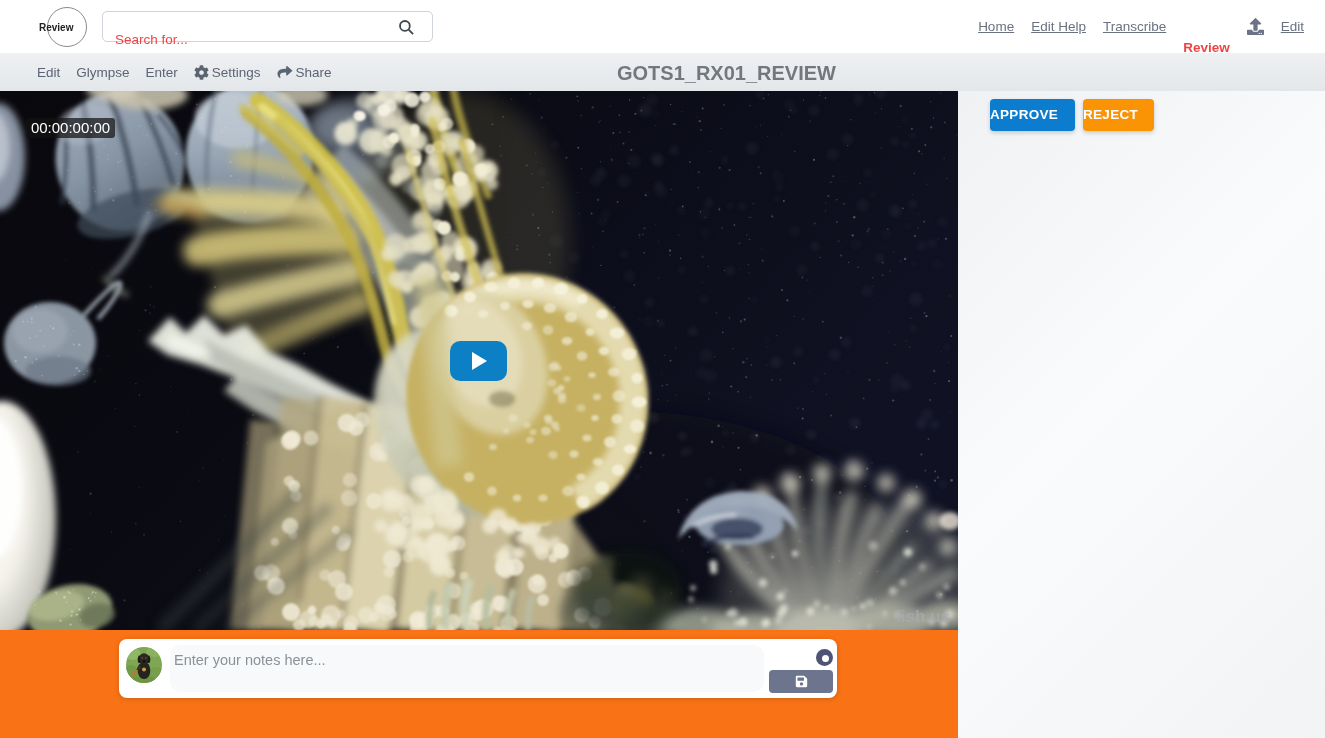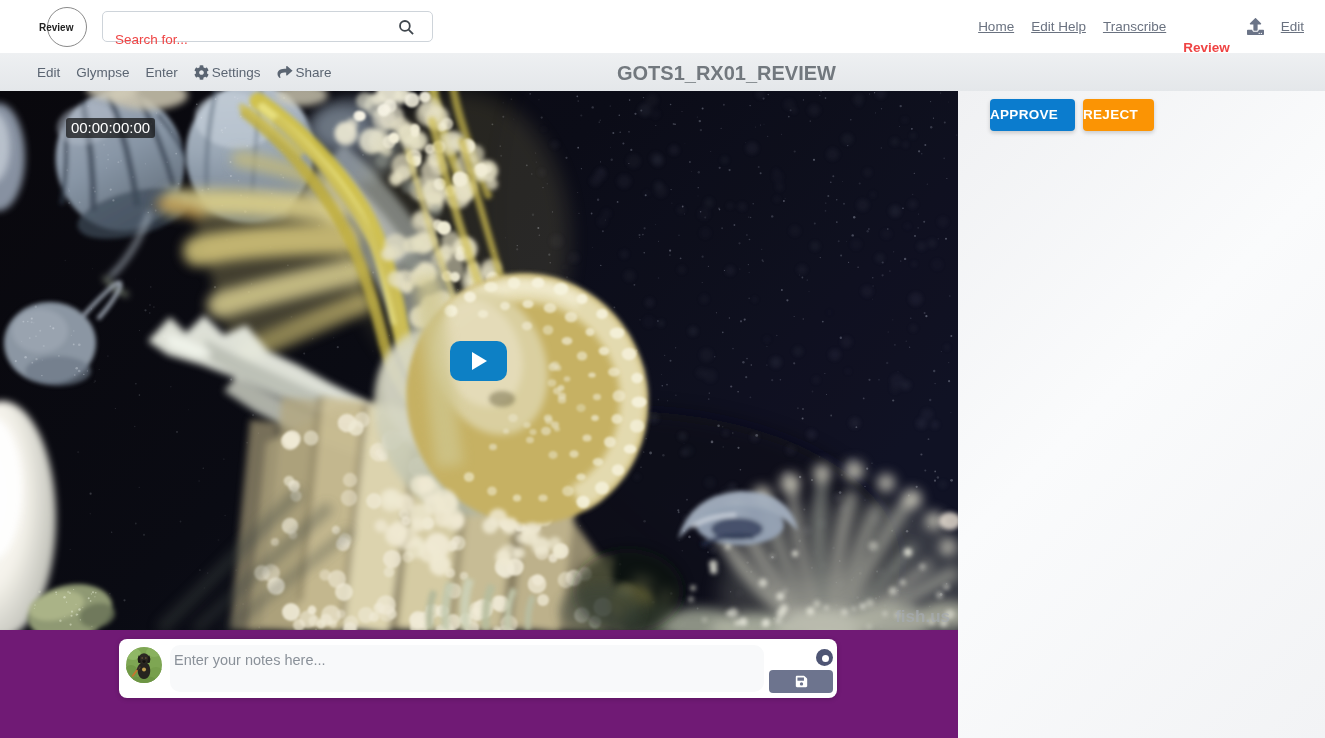--- a/index.html
+++ b/index.html
@@ -16,30 +16,30 @@
 .topnav .active { color:#ef4444; font-weight:bold;margin-top:42px; }
 .topnav .upicon { margin-left:17px; display:inline-flex; }
 
 .menubar { position:absolute; left:0; top:53px; width:1325px; height:38px; background:linear-gradient(#eef0f2,#e4e7ea); }
 .menubar .links { position:absolute; left:37px; top:0; height:38px; display:flex; align-items:center; font-size:13.5px; color:#5b6572; }
 .menubar .links .it { margin-right:16px; display:inline-flex; align-items:center; }
 .menubar .links svg { margin-right:3px; }
 .mtitle { position:absolute; left:617px; top:9px; width:160px; text-align:center; font-size:20px; font-weight:bold; color:#72787e; }
 
 .video { position:absolute; left:0; top:91px; width:958px; height:539px; background:#07080e; overflow:hidden; }
-.tc { position:absolute; left:26px; top:27px; width:89px; height:20px; background:rgba(20,20,20,0.72); border-radius:3px; color:#fff; font-size:15px; line-height:20px; text-align:center;margin-left:40px; }
+.tc { position:absolute; left:26px; top:27px; width:89px; height:20px; background:rgba(20,20,20,0.72); border-radius:3px; color:#fff; font-size:15px; line-height:20px; text-align:center; }
 .playbtn { position:absolute; left:450px; top:250px; width:57px; height:40px; background:#0d80c5; border-radius:10px; }
 .playbtn:after { content:""; position:absolute; left:22px; top:11px; border-left:15px solid #fff; border-top:9px solid transparent; border-bottom:9px solid transparent; }
 
 .rpanel { position:absolute; left:958px; top:91px; width:367px; height:647px; background:linear-gradient(135deg,#f0f1f3 0%,#fafbfc 45%,#f2f3f5 100%); }
 .btn { position:absolute; top:8px; height:32px; border-radius:4px; color:#fff; font-weight:bold; font-size:13.5px; line-height:32px; letter-spacing:0.3px; box-shadow:0 2px 4px rgba(0,0,0,0.18); }
 .approve { left:32px; width:85px; background:#0b7cce; }
 .reject { left:125px; width:71px; background:#fb9404; }
 
-.bottomarea { position:absolute; left:0; top:630px; width:958px; height:108px; background:#701a75; }
+.bottomarea { position:absolute; left:0; top:630px; width:958px; height:108px; background:#f97316; }
 .notecard { position:absolute; left:119px; top:9px; width:718px; height:59px; background:#fff; border-radius:8px; box-shadow:0 1px 5px rgba(0,0,0,0.18); }
 .avatar { position:absolute; left:7px; top:8px; width:36px; height:36px; border-radius:50%; overflow:hidden; }
 .notes { position:absolute; left:51px; top:6px; width:594px; height:47px; background:#f8f9fa; border-radius:10px; }
 .notes .ph { position:absolute; left:4px; top:7px; font-size:14.5px; color:#8a9199; }
 .recicon { position:absolute; left:697px; top:10px; width:17px; height:17px; border-radius:50%; background:#4e5574; }
 .recicon:after { content:""; position:absolute; left:5.5px; top:5.5px; width:7px; height:7px; border-radius:50%; background:#fff; }
 .savebtn { position:absolute; left:650px; top:31px; width:64px; height:23px; background:#6d748e; border-radius:4px; }
 .savebtn svg { position:absolute; left:26px; top:5px; }
 </style>
 </head>

